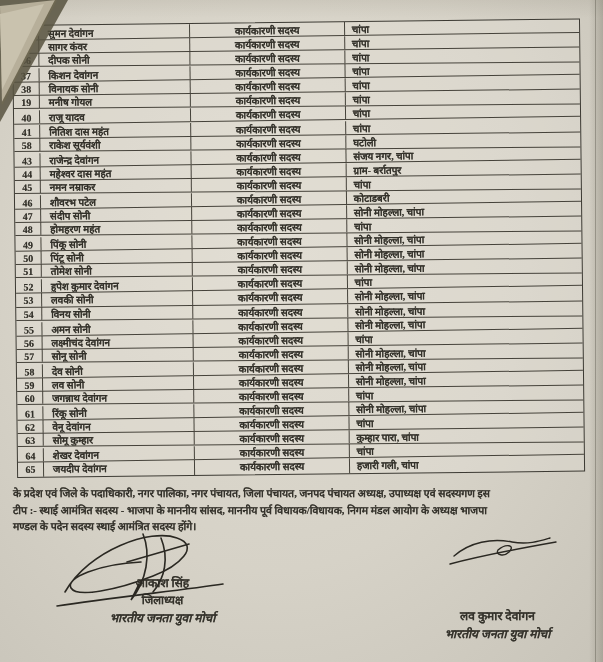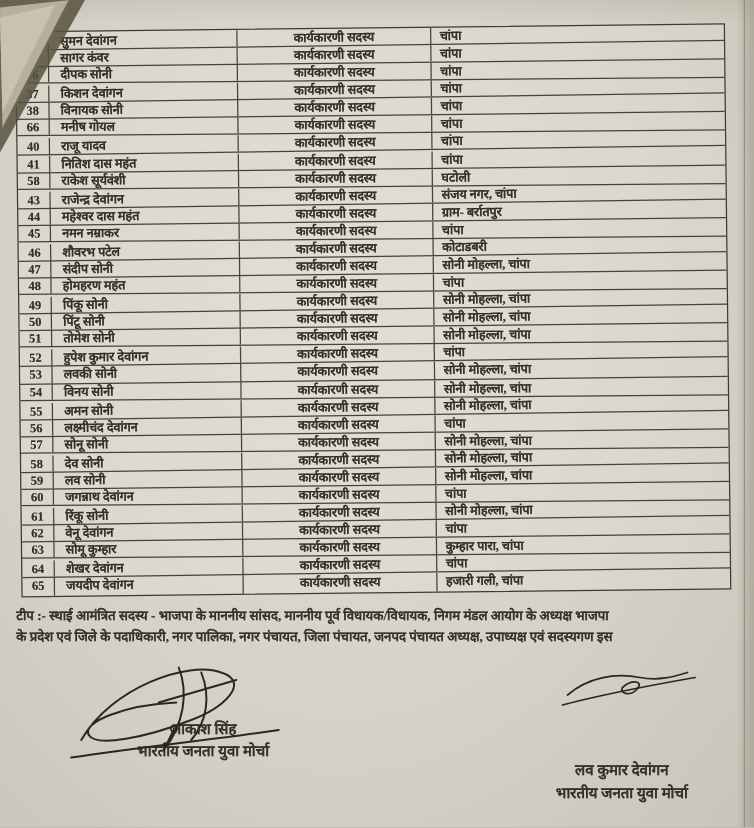--- a/index.html
+++ b/index.html
@@ -47,21 +47,21 @@
     color:#34322b;text-shadow:0 0 .5px rgba(50,48,40,.5);
   }
   .note div{white-space:nowrap;}
   
   .sig-block{position:absolute;text-align:center;font-weight:700;color:#34322b;
     text-shadow:0 0 .5px rgba(50,48,40,.5);}
   .sig-left{left:50px;top:575px;width:225px;}
   .sig-right{left:395px;top:608px;width:205px;}
   .sig-name{font-size:12px;line-height:17px;}
   .sig-title{font-size:11.5px;line-height:17px;}
-  .sig-org{font-size:12px;line-height:18px;}
+  .sig-org{font-size:12px;line-height:18px;font-style:italic;}
   .sig-region{font-size:12px;line-height:17px;}
   .scribble-left{position:absolute;left:55px;top:532px;z-index:6;}
   .scribble-right{position:absolute;left:448px;top:536px;z-index:6;}
   .edge-line{position:absolute;right:7px;top:0;width:1px;height:662px;background:rgba(70,66,55,.35);}
 </style>
 </head>
 <body>
 
 <div class="page">
 
@@ -98,21 +98,21 @@
           <div class="tcell post">कार्यकारणी सदस्य</div>
           <div class="tcell place">चांपा</div>
         </div>
         <div class="trow">
           <div class="tcell sn">38</div>
           <div class="tcell name">विनायक सोनी</div>
           <div class="tcell post">कार्यकारणी सदस्य</div>
           <div class="tcell place">चांपा</div>
         </div>
         <div class="trow">
-          <div class="tcell sn">66</div>
+          <div class="tcell sn">19</div>
           <div class="tcell name">मनीष गोयल</div>
           <div class="tcell post">कार्यकारणी सदस्य</div>
           <div class="tcell place">चांपा</div>
         </div>
         <div class="trow">
           <div class="tcell sn">40</div>
           <div class="tcell name">राजू यादव</div>
           <div class="tcell post">कार्यकारणी सदस्य</div>
           <div class="tcell place">चांपा</div>
         </div>
@@ -263,22 +263,23 @@
         <div class="trow">
           <div class="tcell sn">65</div>
           <div class="tcell name">जयदीप देवांगन</div>
           <div class="tcell post">कार्यकारणी सदस्य</div>
           <div class="tcell place">हजारी गली, चांपा</div>
         </div>
       </div>
   </div>
 
   <div class="note">
+    <div>के प्रदेश एवं जिले के पदाधिकारी, नगर पालिका, नगर पंचायत, जिला पंचायत, जनपद पंचायत अध्यक्ष, उपाध्यक्ष एवं सदस्यगण इस</div>
     <div>टीप :- स्थाई आमंत्रित सदस्य - भाजपा के माननीय सांसद, माननीय पूर्व विधायक/विधायक, निगम मंडल आयोग के अध्यक्ष भाजपा</div>
-    <div>के प्रदेश एवं जिले के पदाधिकारी, नगर पालिका, नगर पंचायत, जिला पंचायत, जनपद पंचायत अध्यक्ष, उपाध्यक्ष एवं सदस्यगण इस</div>
+    <div>मण्डल के पदेन सदस्य स्थाई आमंत्रित सदस्य होंगे।</div>
   </div>
 
   <svg class="scribble-left" width="210" height="90" viewBox="0 0 210 90">
     <g fill="none" stroke="#2a2822" stroke-width="1.6" stroke-linecap="round">
       <path d="M10 60 C 34 18, 96 -4, 122 6 C 146 14, 124 34, 98 44 C 62 58, 22 66, 16 56 C 10 46, 44 32, 86 30"></path>
       <path d="M88 2 C 96 22, 92 48, 76 68 L 84 52"></path>
       <path d="M106 6 C 114 26, 110 46, 98 60"></path>
       <path d="M72 30 L 134 12"></path>
       <path d="M2 74 C 54 66, 128 58, 168 52"></path>
     </g>
@@ -287,20 +288,21 @@
   <svg class="scribble-right" width="110" height="34" viewBox="0 0 110 34">
     <g fill="none" stroke="#2a2822" stroke-width="1.4" stroke-linecap="round">
       <path d="M6 20 C 22 6, 44 2, 64 6 C 80 9, 92 5, 102 2"></path>
       <path d="M50 14 C 58 7, 68 9, 61 16 C 56 21, 47 19, 50 14"></path>
       <path d="M2 28 C 32 20, 74 12, 108 6"></path>
     </g>
   </svg>
 
   <div class="sig-block sig-left">
     <div class="sig-name">आकाश सिंह</div>
+    <div class="sig-title">जिलाध्यक्ष</div>
     <div class="sig-org">भारतीय जनता युवा मोर्चा</div>
   </div>
 
   <div class="sig-block sig-right">
     <div class="sig-name">लव कुमार देवांगन</div>
     <div class="sig-org">भारतीय जनता युवा मोर्चा</div>
   </div>
 
   <div class="edge-line"></div>
 </div>

